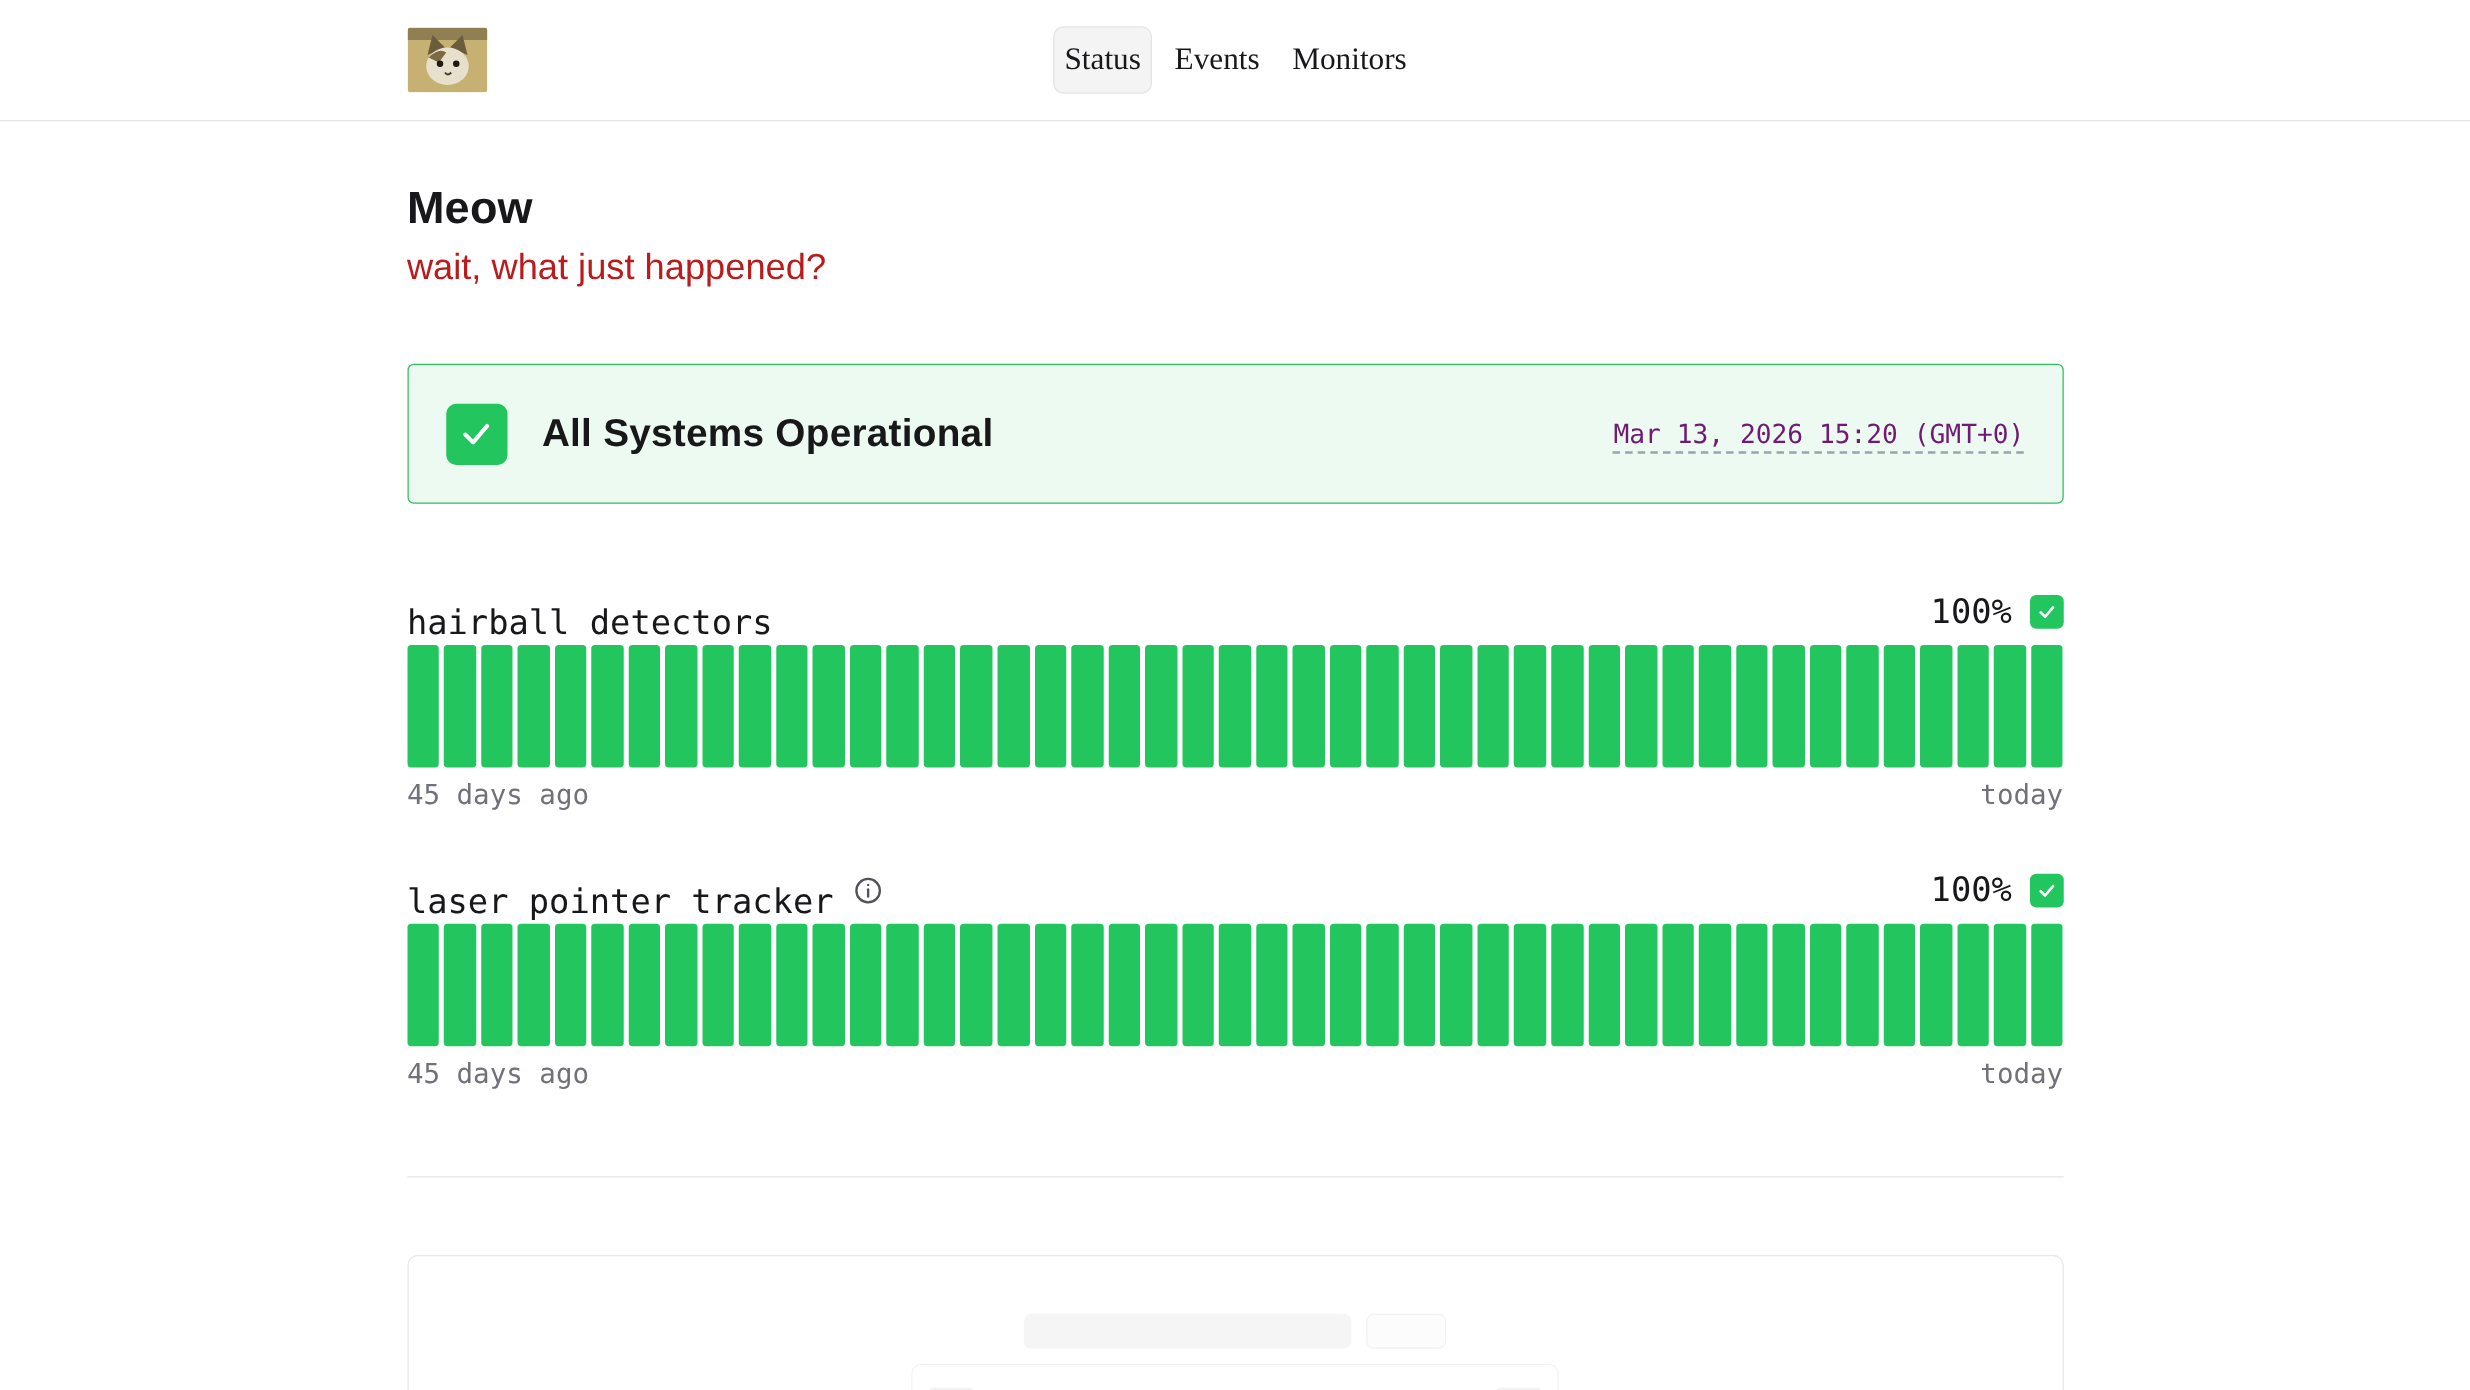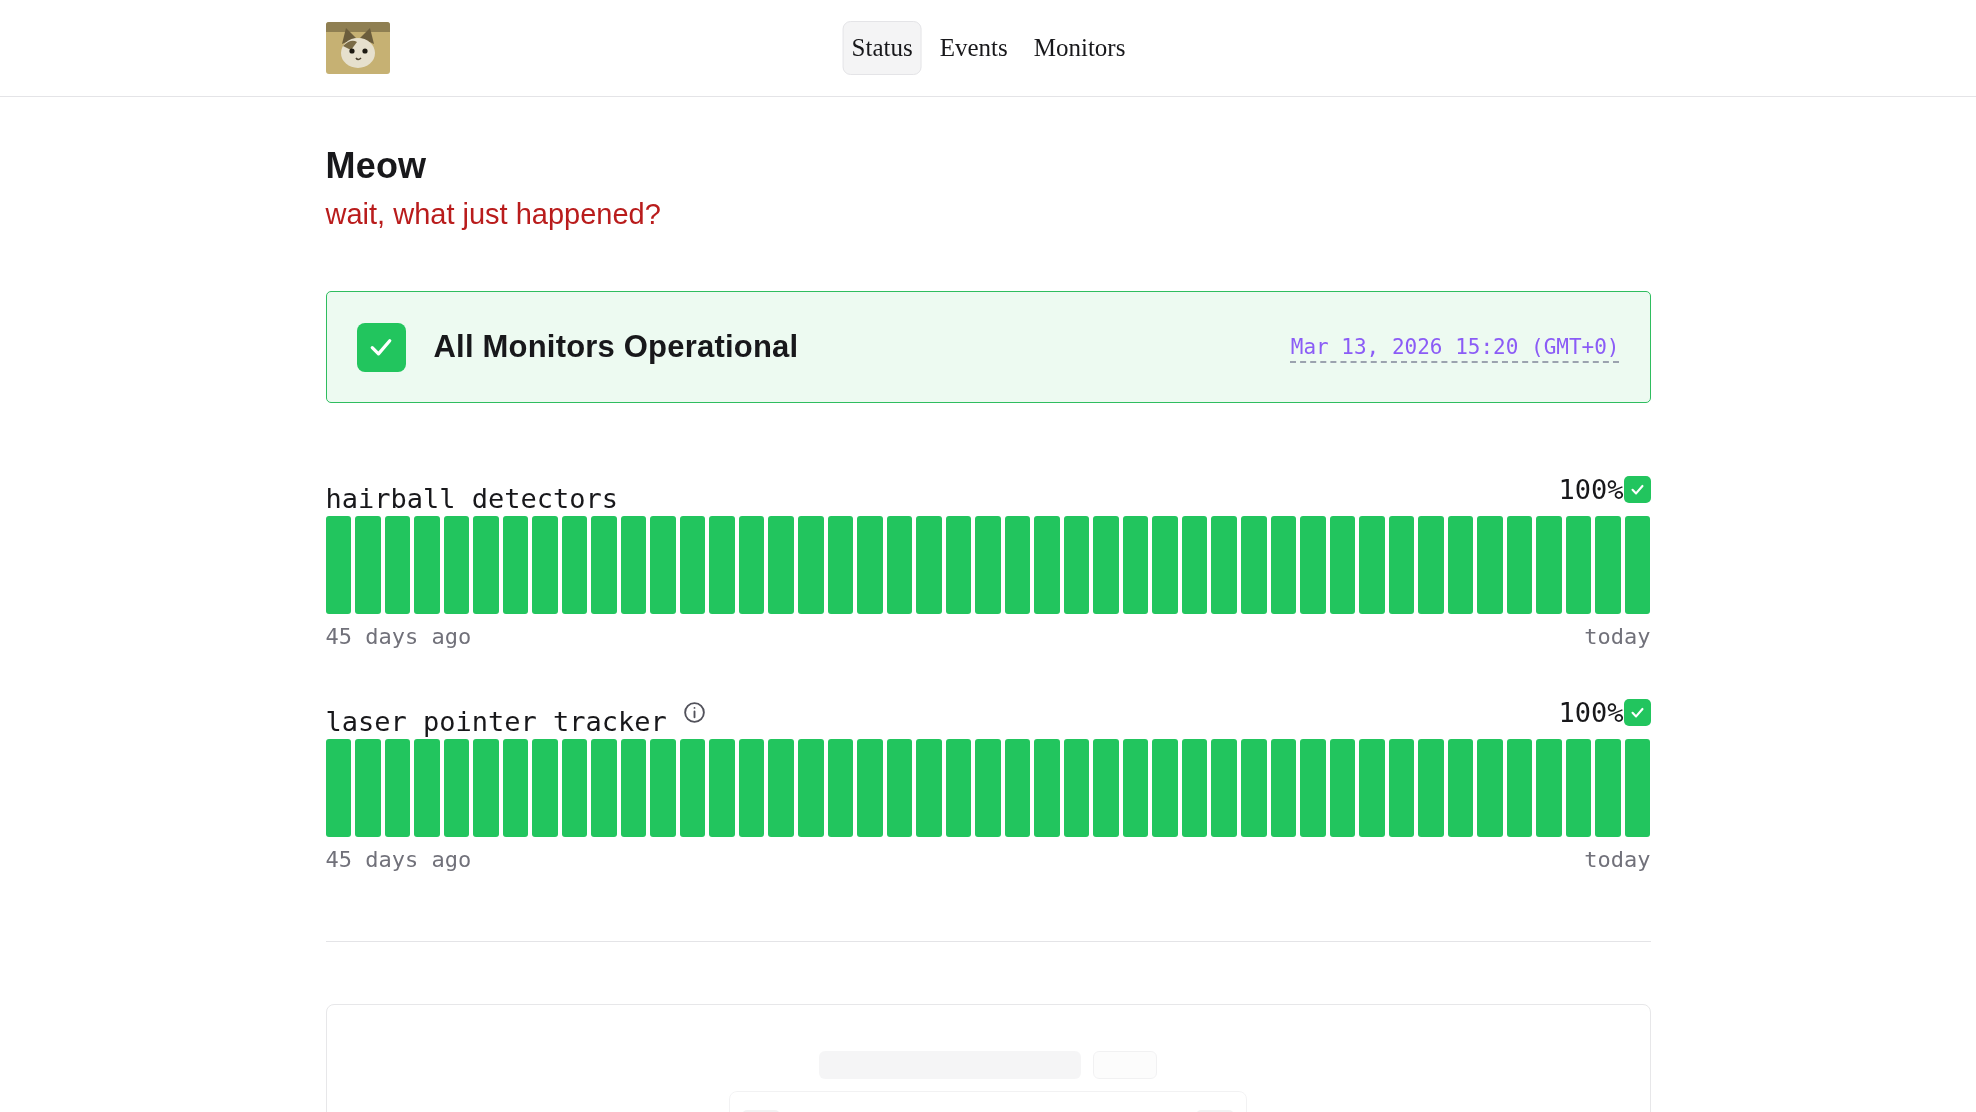--- a/index.html
+++ b/index.html
@@ -26,31 +26,31 @@
   main { width:1325px; margin:0 auto; }
   .page-title { font-size:36px; font-weight:700; margin-top:48px; letter-spacing:.2px; }
   .page-subtitle { font-size:29px; color:#b91c1c; margin-top:11px; }
 
   
   .banner { margin-top:60px; height:112px; background:#edfaf1; border:1px solid #2fbd5f;
     border-radius:5px; display:flex; align-items:center; padding:0 30px; }
   .banner-icon { width:49px; height:49px; border-radius:8px; background:#22c55e;
     display:flex; align-items:center; justify-content:center; margin-right:28px; flex:none; }
   .banner-title { font-size:31px; font-weight:700; flex:1; letter-spacing:.2px; }
-  .banner-time { font-family:"DejaVu Sans Mono", monospace; font-size:21px; color:#8b5cf6;
+  .banner-time { font-family:"DejaVu Sans Mono", monospace; font-size:21px; color:#701a75;
     text-decoration:underline dashed #9ca3af; text-underline-offset:7px; cursor:default; }
 
   
   .monitor { margin-top:70px; }
   .monitor + .monitor { margin-top:47px; }
   .mon-head { display:flex; align-items:center; justify-content:space-between; height:32px; }
   .mon-left { display:flex; align-items:center; gap:15px; }
   .mon-name { font-family:"DejaVu Sans Mono", monospace; font-size:27px; color:#18181b;margin-top:19px; }
   .info-ic { display:flex; align-items:center; }
-  .mon-right { display:flex; align-items:center; gap:0; }
+  .mon-right { display:flex; align-items:center; gap:14px; }
   .mon-pct { font-family:"DejaVu Sans Mono", monospace; font-size:27px; color:#18181b; }
   .mini-check { width:27px; height:27px; border-radius:5px; background:#22c55e;
     display:flex; align-items:center; justify-content:center; }
   .track { margin-top:11px; height:98px; display:flex; gap:4px; }
   .bar { flex:1; background:#22c55e; border-radius:3px; }
   .track-labels { margin-top:10px; display:flex; justify-content:space-between;
     font-family:"DejaVu Sans Mono", monospace; font-size:22px; color:#71717a; }
 
   .divider { margin-top:69px; border:none; border-top:1px solid #e4e4e7; }
 
@@ -96,21 +96,21 @@
 <main>
   <h1 class="page-title">Meow</h1>
   <p class="page-subtitle">wait, what just happened?</p>
 
   <section class="banner">
     <div class="banner-icon">
       <svg width="30" height="30" viewBox="0 0 24 24" fill="none" stroke="#ffffff" stroke-width="2.6" stroke-linecap="round" stroke-linejoin="round">
         <polyline points="5 12.5 10 17.5 19 7"></polyline>
       </svg>
     </div>
-    <div class="banner-title">All Monitors Operational</div>
+    <div class="banner-title">All Systems Operational</div>
     <div class="banner-time">Mar 13, 2026 15:20 (GMT+0)</div>
   </section>
 
   <section class="monitor">
     <div class="mon-head">
       <div class="mon-left">
         <span class="mon-name">hairball detectors</span>
       </div>
       <div class="mon-right">
         <span class="mon-pct">100%</span>

